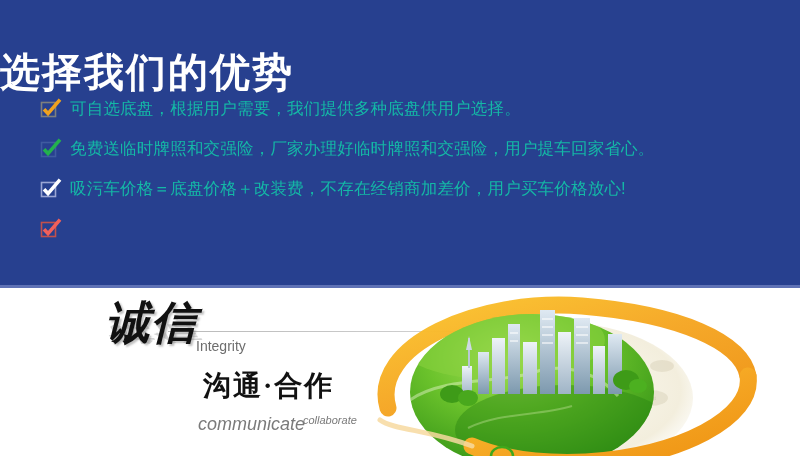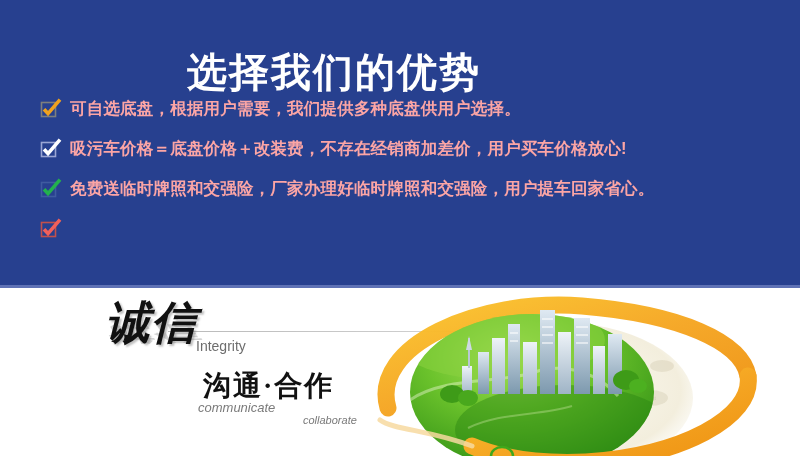--- a/index.html
+++ b/index.html
@@ -35,21 +35,21 @@
     width: 800px;
     height: 3px;
     background: #5f72b5;
   }
 
   .panel-title {
     position: absolute;
     left: 0;
     top: 20px;
     width: 668px;
-    text-align: center;
+    text-align: left;
     color: #ffffff;
     font-size: 40px;
     font-weight: bold;
     letter-spacing: 2px;
     line-height: 50px;
     white-space: nowrap;
   }
 
   .advantage-list {
     position: absolute;
@@ -65,23 +65,23 @@
   .check-icon {
     flex: 0 0 auto;
     width: 22px;
     height: 22px;
     position: relative;
     margin-right: 8px;
   }
   .check-icon svg { display: block; }
 
   .advantage-text {
-    color: #fca5a5;
+    color: #14b8a6;
     font-size: 16.5px;
-    font-weight: bold;
+    font-weight: normal;
     line-height: 22px;
     white-space: nowrap;
     letter-spacing: 0.2px;
   }
 
   
   .integrity-banner {
     position: absolute;
     left: 0;
     top: 288px;
@@ -145,22 +145,22 @@
     font-weight: bold;
     color: #111111;
     letter-spacing: 2px;
     line-height: 42px;
     white-space: nowrap;
     font-family: Liberation Serif, serif;
   }
   .label-communicate {
     position: absolute;
     left: 198px;
-    top: 112px;
-    font-size: 13px;
+    top: 126px;
+    font-size: 18px;
     font-style: italic;
     color: #7a7a7a;
     white-space: nowrap;
   }
   .label-collaborate {
     position: absolute;
     left: 303px;
     top: 126px;
     font-size: 11px;
     font-style: italic;
@@ -193,35 +193,35 @@
             <rect x="1.5" y="5.5" width="14" height="14" fill="none" stroke="#7d7f7e" stroke-width="1.6"></rect>
             <path d="M4 12.3 L8 16.6 L20 2.6" fill="none" stroke="#f0a21e" stroke-width="3.6" stroke-linecap="butt" stroke-linejoin="miter"></path>
           </svg>
         </span>
         <span class="advantage-text">可自选底盘，根据用户需要，我们提供多种底盘供用户选择。</span>
       </div>
 
       <div class="advantage-item">
         <span class="check-icon">
           <svg width="22" height="22" viewBox="0 0 22 22">
+            <rect x="1.5" y="5.5" width="14" height="14" fill="none" stroke="#3f5ba0" stroke-width="1.6"></rect>
+            <path d="M4 12.3 L8 16.6 L20 2.6" fill="none" stroke="#23b14d" stroke-width="3.6" stroke-linecap="butt" stroke-linejoin="miter"></path>
+          </svg>
+        </span>
+        <span class="advantage-text">免费送临时牌照和交强险，厂家办理好临时牌照和交强险，用户提车回家省心。</span>
+      </div>
+
+      <div class="advantage-item">
+        <span class="check-icon">
+          <svg width="22" height="22" viewBox="0 0 22 22">
             <rect x="1.5" y="5.5" width="14" height="14" fill="none" stroke="#9aa6d4" stroke-width="1.6"></rect>
             <path d="M4 12.3 L8 16.6 L20 2.6" fill="none" stroke="#ffffff" stroke-width="3.6" stroke-linecap="butt" stroke-linejoin="miter"></path>
           </svg>
         </span>
         <span class="advantage-text">吸污车价格＝底盘价格＋改装费，不存在经销商加差价，用户买车价格放心!</span>
-      </div>
-
-      <div class="advantage-item">
-        <span class="check-icon">
-          <svg width="22" height="22" viewBox="0 0 22 22">
-            <rect x="1.5" y="5.5" width="14" height="14" fill="none" stroke="#3f5ba0" stroke-width="1.6"></rect>
-            <path d="M4 12.3 L8 16.6 L20 2.6" fill="none" stroke="#23b14d" stroke-width="3.6" stroke-linecap="butt" stroke-linejoin="miter"></path>
-          </svg>
-        </span>
-        <span class="advantage-text">免费送临时牌照和交强险，厂家办理好临时牌照和交强险，用户提车回家省心。</span>
       </div>
 
       <div class="advantage-item">
         <span class="check-icon">
           <svg width="22" height="22" viewBox="0 0 22 22">
             <rect x="1.5" y="5.5" width="14" height="14" fill="none" stroke="#c2504c" stroke-width="1.6"></rect>
             <path d="M4 12.3 L8 16.6 L20 2.6" fill="none" stroke="#f2605a" stroke-width="3.6" stroke-linecap="butt" stroke-linejoin="miter"></path>
           </svg>
         </span>
       </div>

